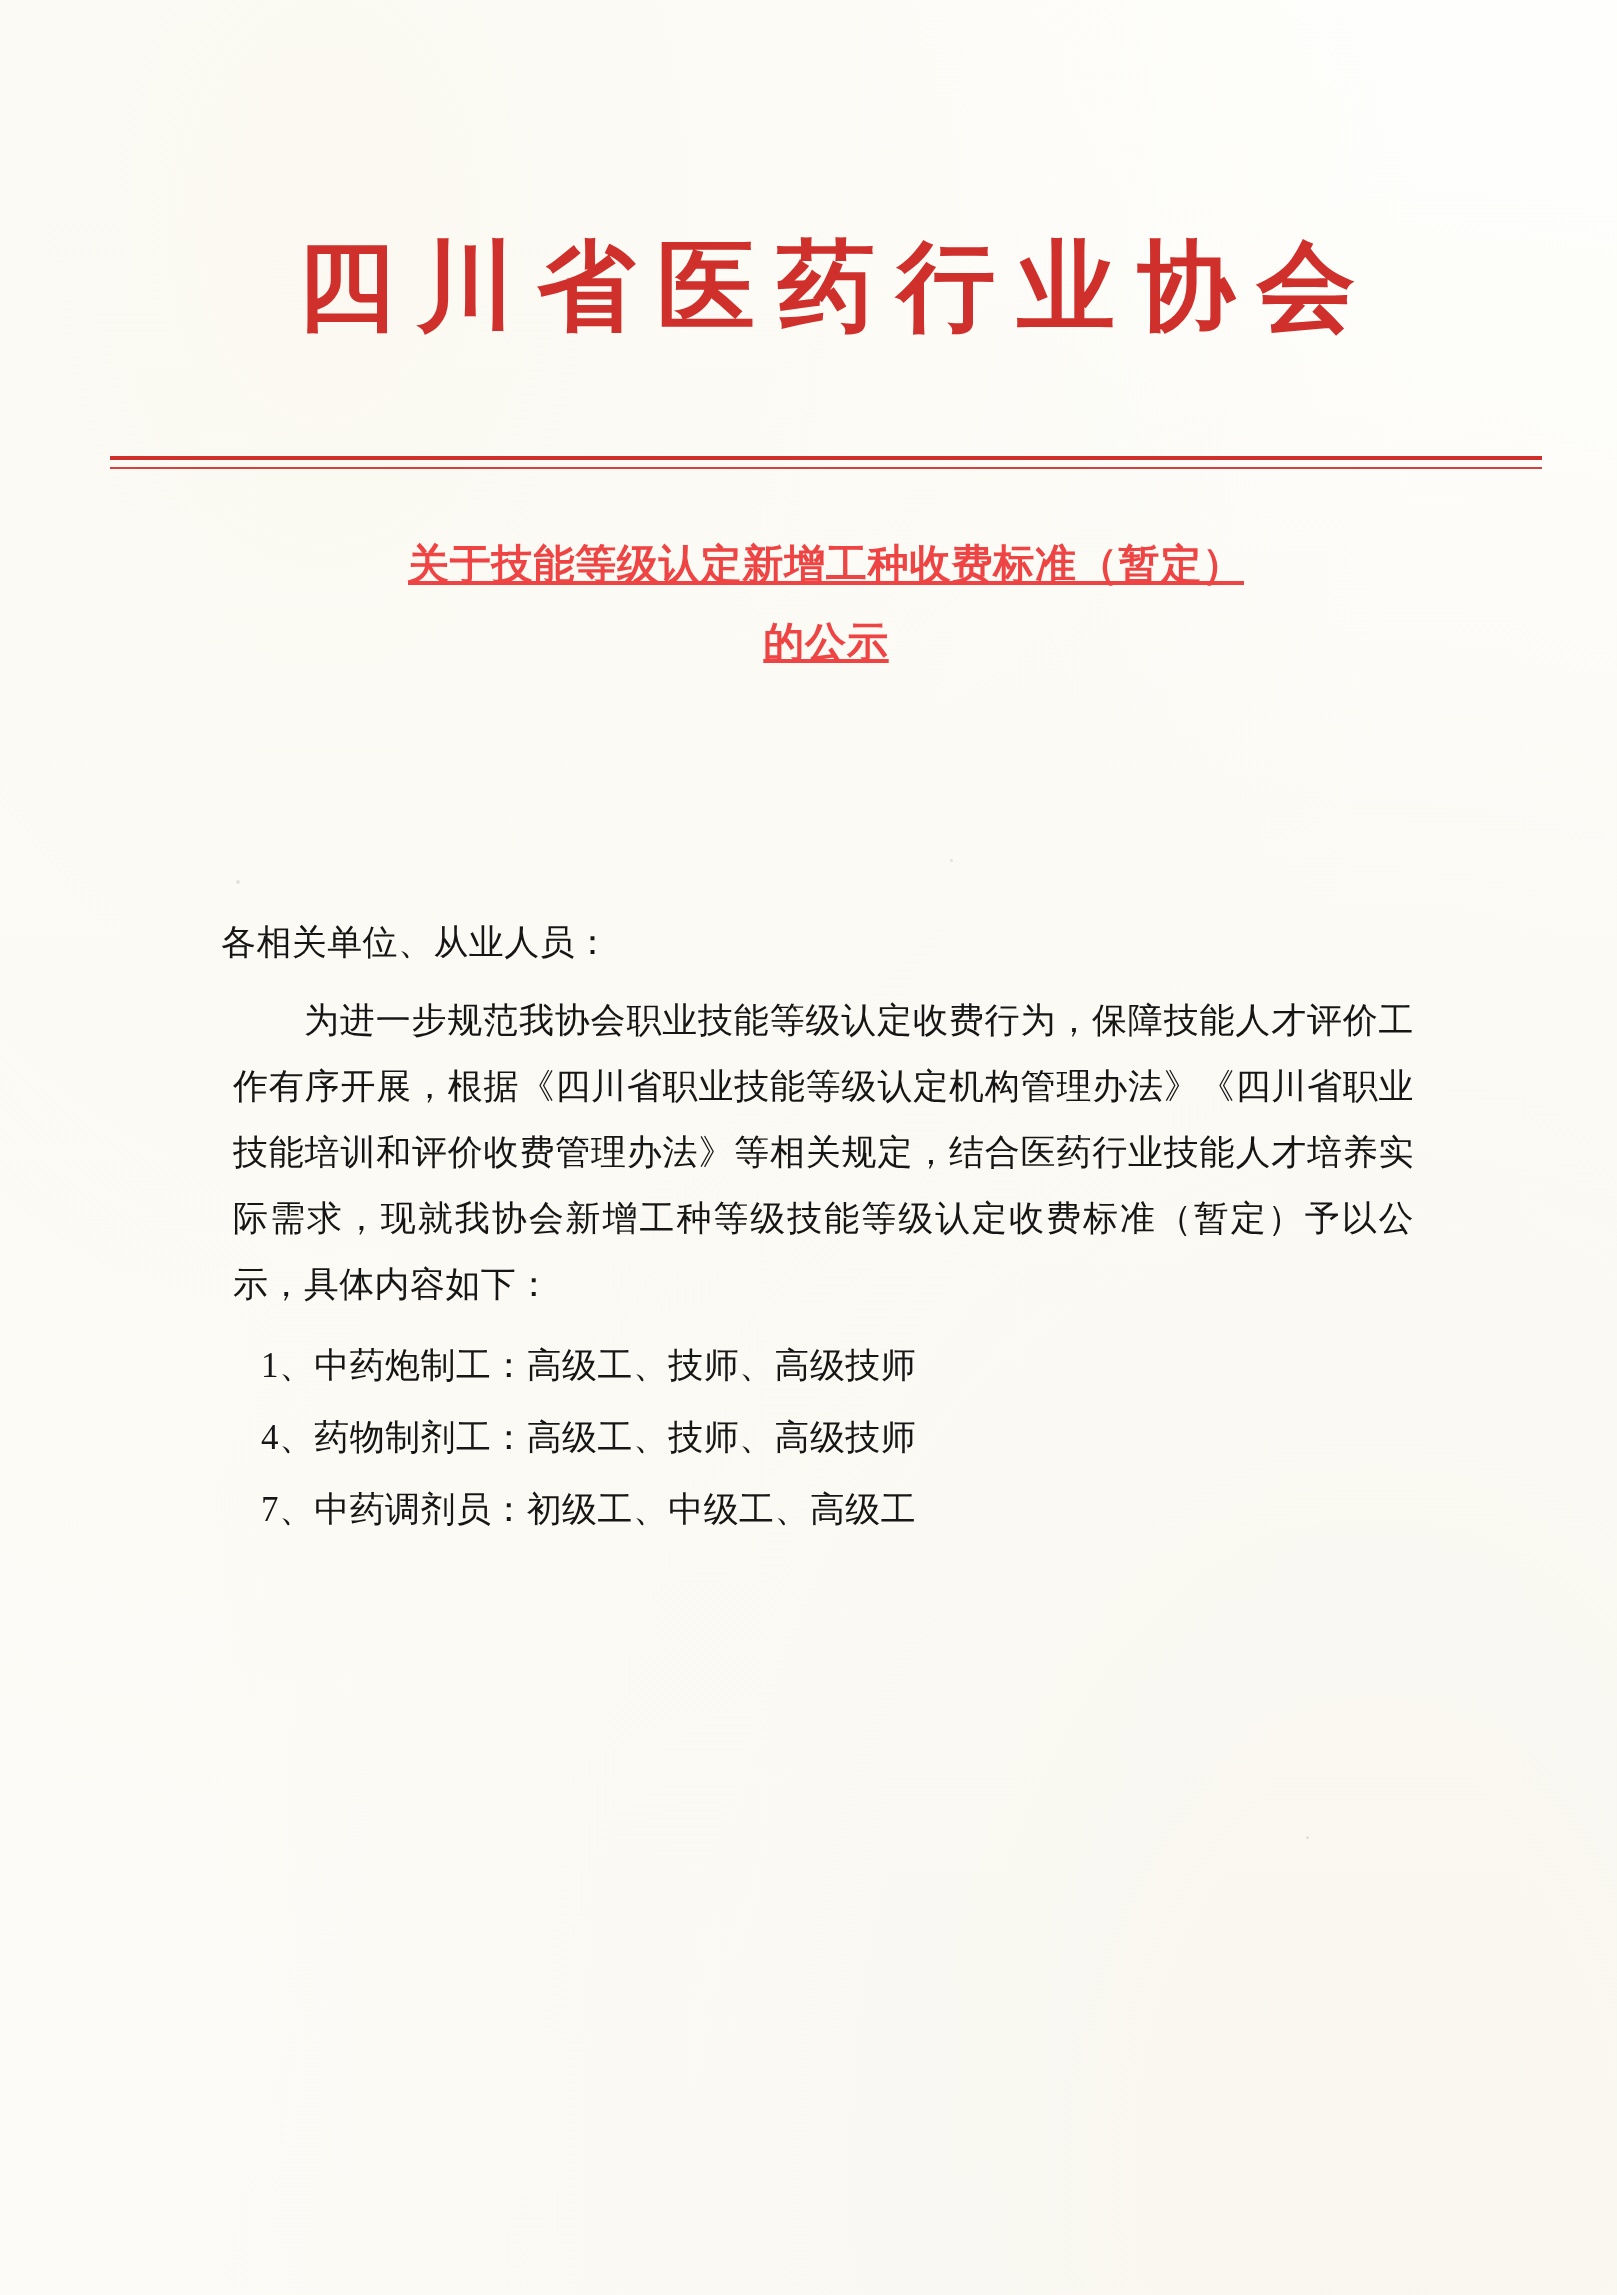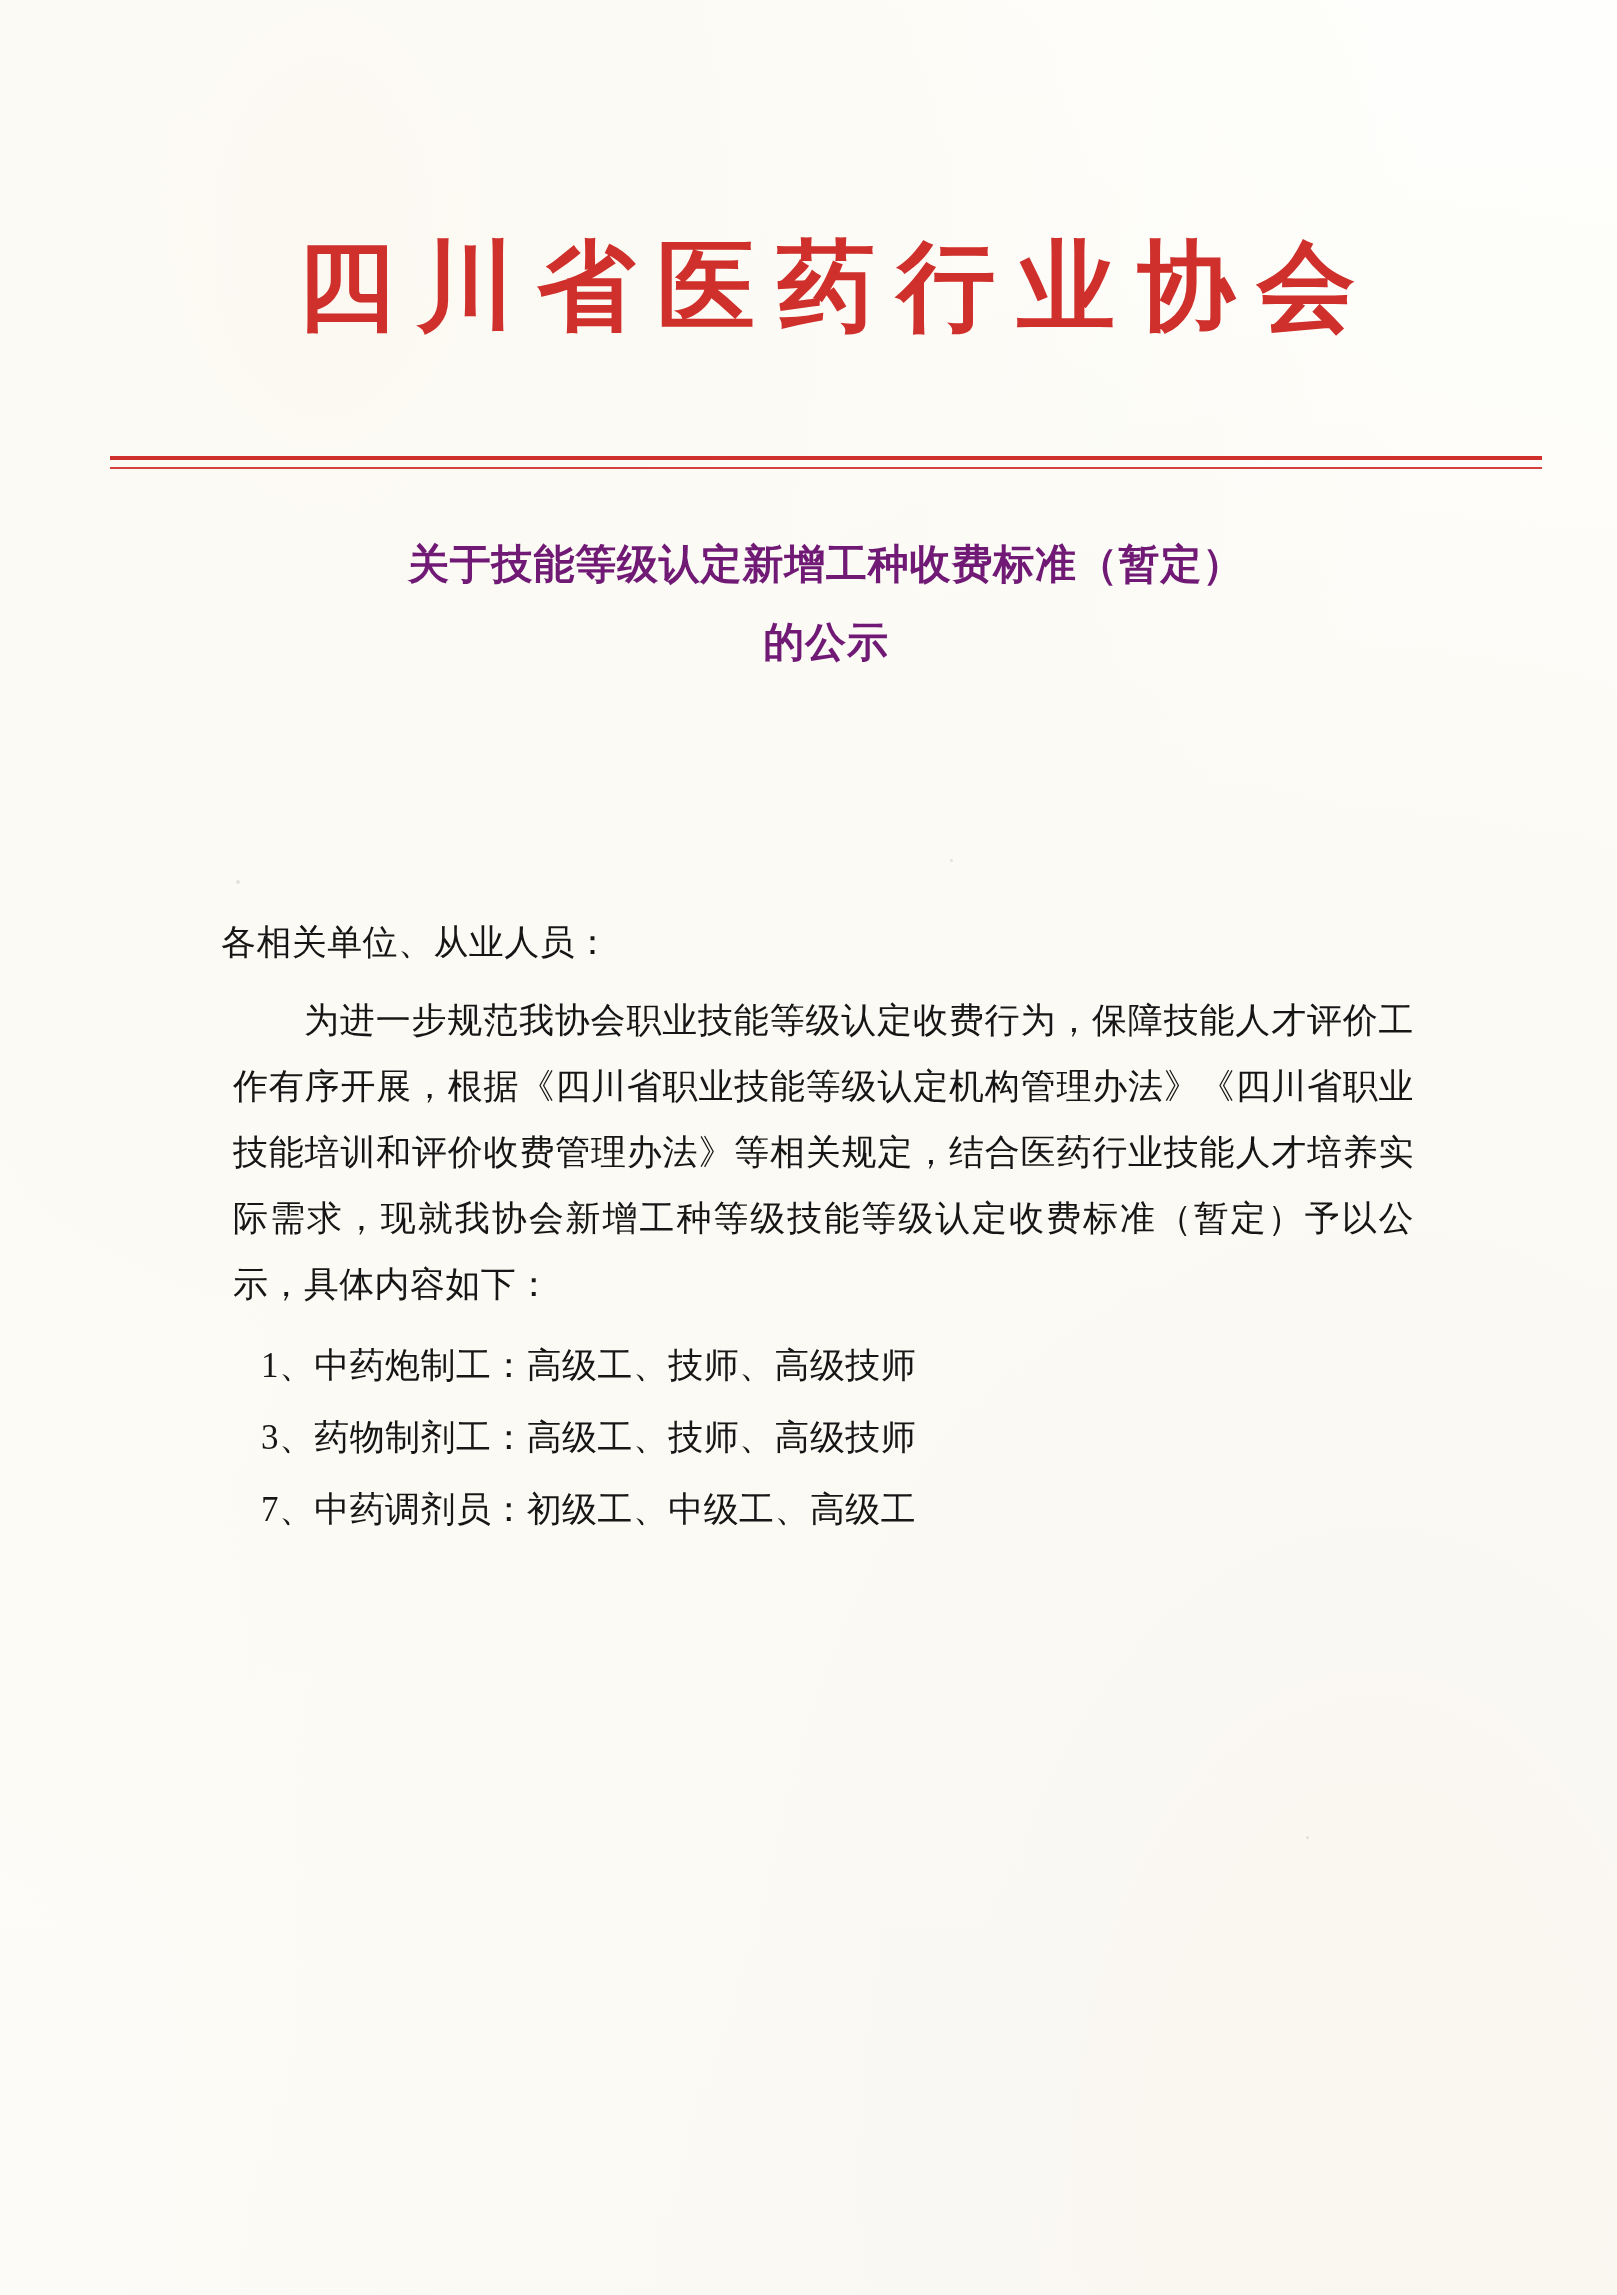--- a/index.html
+++ b/index.html
@@ -78,22 +78,23 @@
   .doc-title {
     position: absolute;
     left: 152px;
     top: 526px;
     width: 1348px;
     text-align: center;
     font-family: "DejaVu Serif", "Liberation Serif", serif;
     font-weight: bold;
     font-size: 41px;
     line-height: 1.9;
-    color: #701a75;
+    color: #ef4444;
     letter-spacing: 0.8px;
+    text-decoration: underline;
   }
   .doc-title .line2 {
     display: block;
   }
 
   
   .body-block {
     position: absolute;
     left: 221px;
     top: 910px;
@@ -161,21 +162,21 @@
     </div>
 
     <div class="body-block">
       <p class="salutation">各相关单位、从业人员：</p>
 
       <p class="para">为进一步规范我协会职业技能等级认定收费行为，保障技能人才评价工作有序开展，根据《四川省职业技能等级认定机构管理办法》《四川省职业技能培训和评价收费管理办法》等相关规定，结合医药行业技能人才培养实际需求，现就我协会新增工种等级技能等级认定收费标准（暂定）予以公示，具体内容如下：</p>
 
 
       <ul class="list">
         <li>1、中药炮制工：高级工、技师、高级技师</li>
-        <li>3、药物制剂工：高级工、技师、高级技师</li>
+        <li>4、药物制剂工：高级工、技师、高级技师</li>
         <li>7、中药调剂员：初级工、中级工、高级工</li>
       </ul>
     </div>
 
     <span class="speck" style="left:236px;top:880px;width:4.2px;height:4.2px;"></span>
     <span class="speck" style="left:950px;top:859px;width:3.4px;height:3.4px;"></span>
     <span class="speck" style="left:724px;top:1087px;width:2.5px;height:2.5px;"></span>
     <span class="speck" style="left:1306px;top:1836px;width:3.4px;height:3.4px;"></span>
   </div>
 </div>

